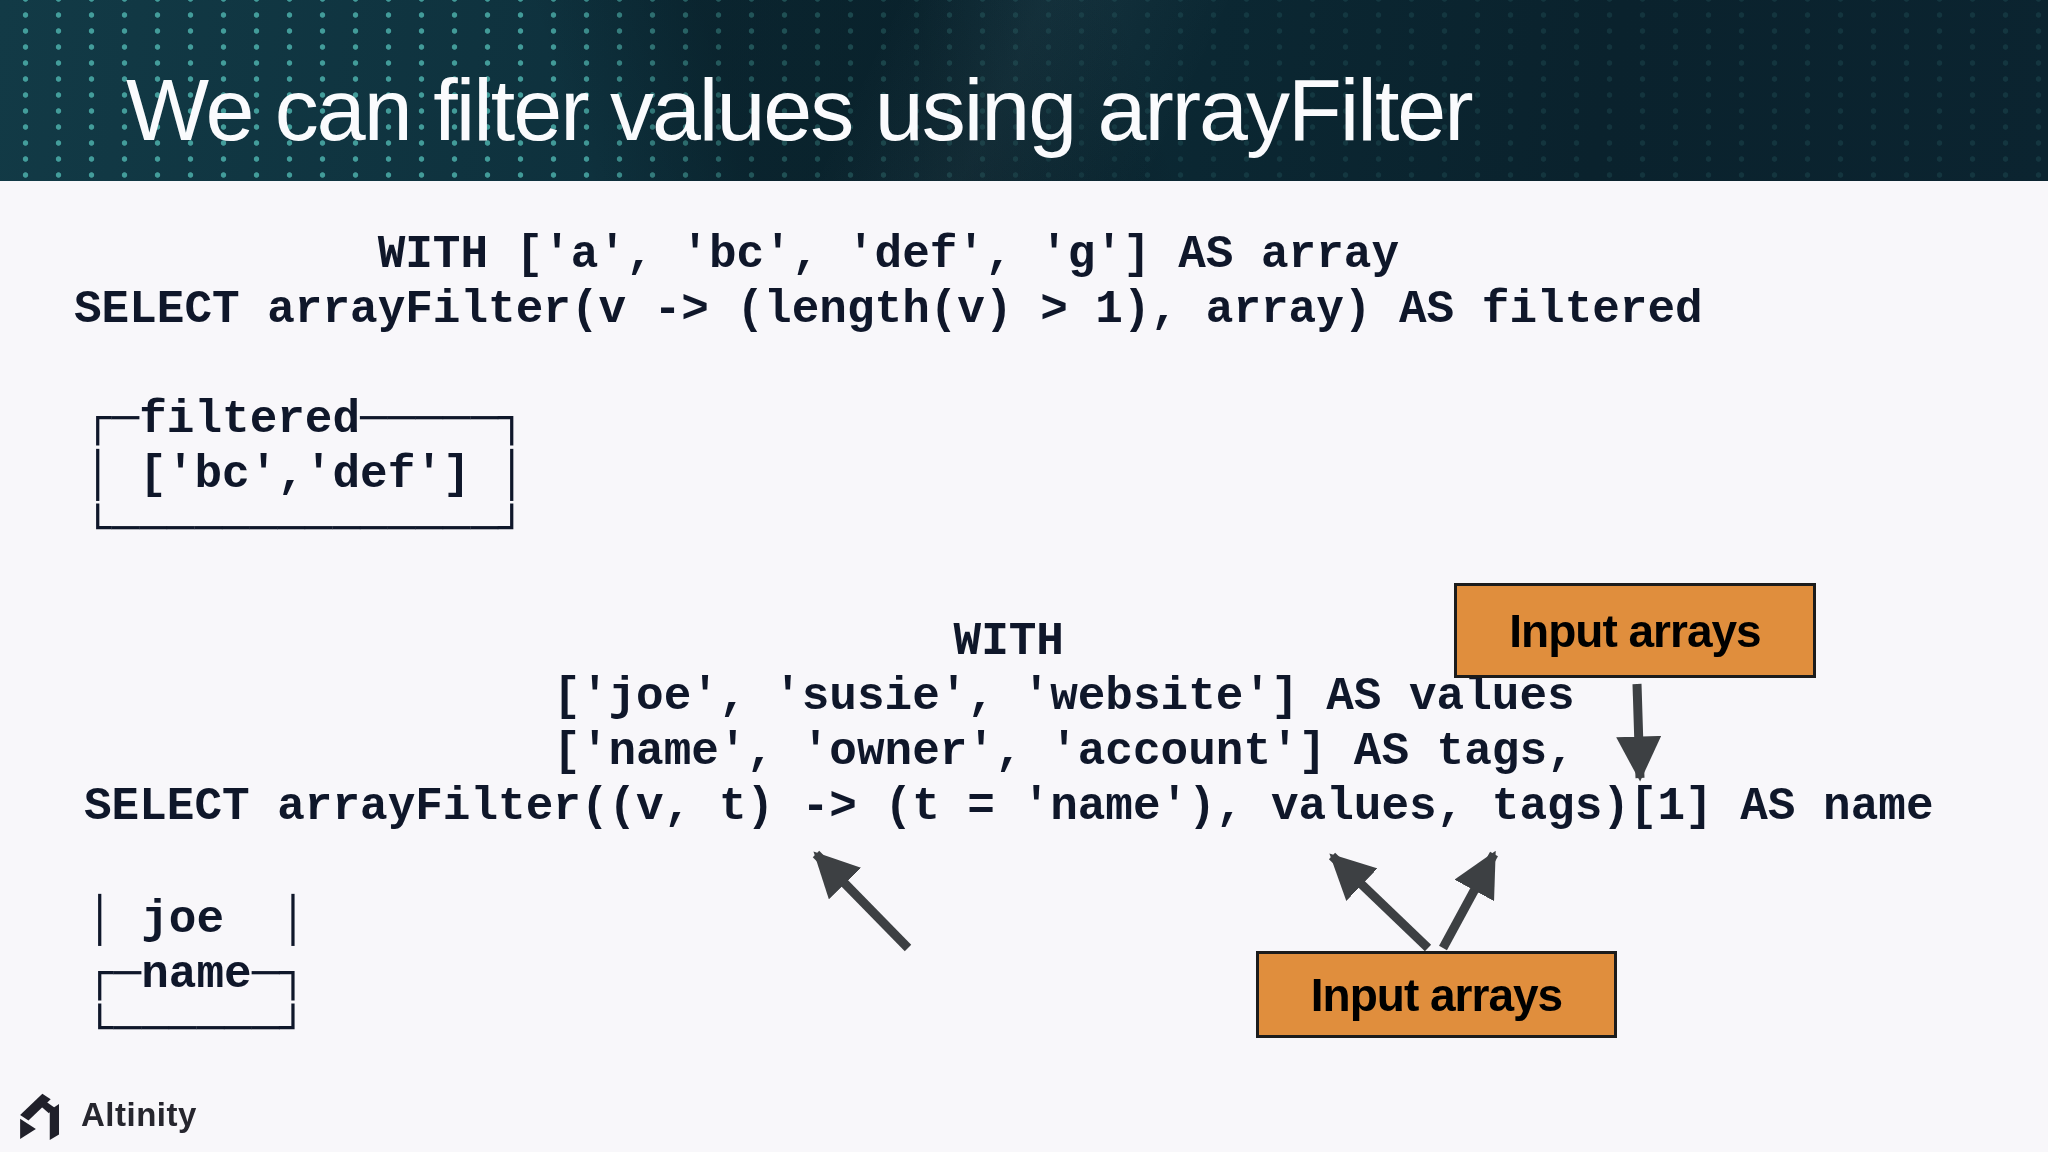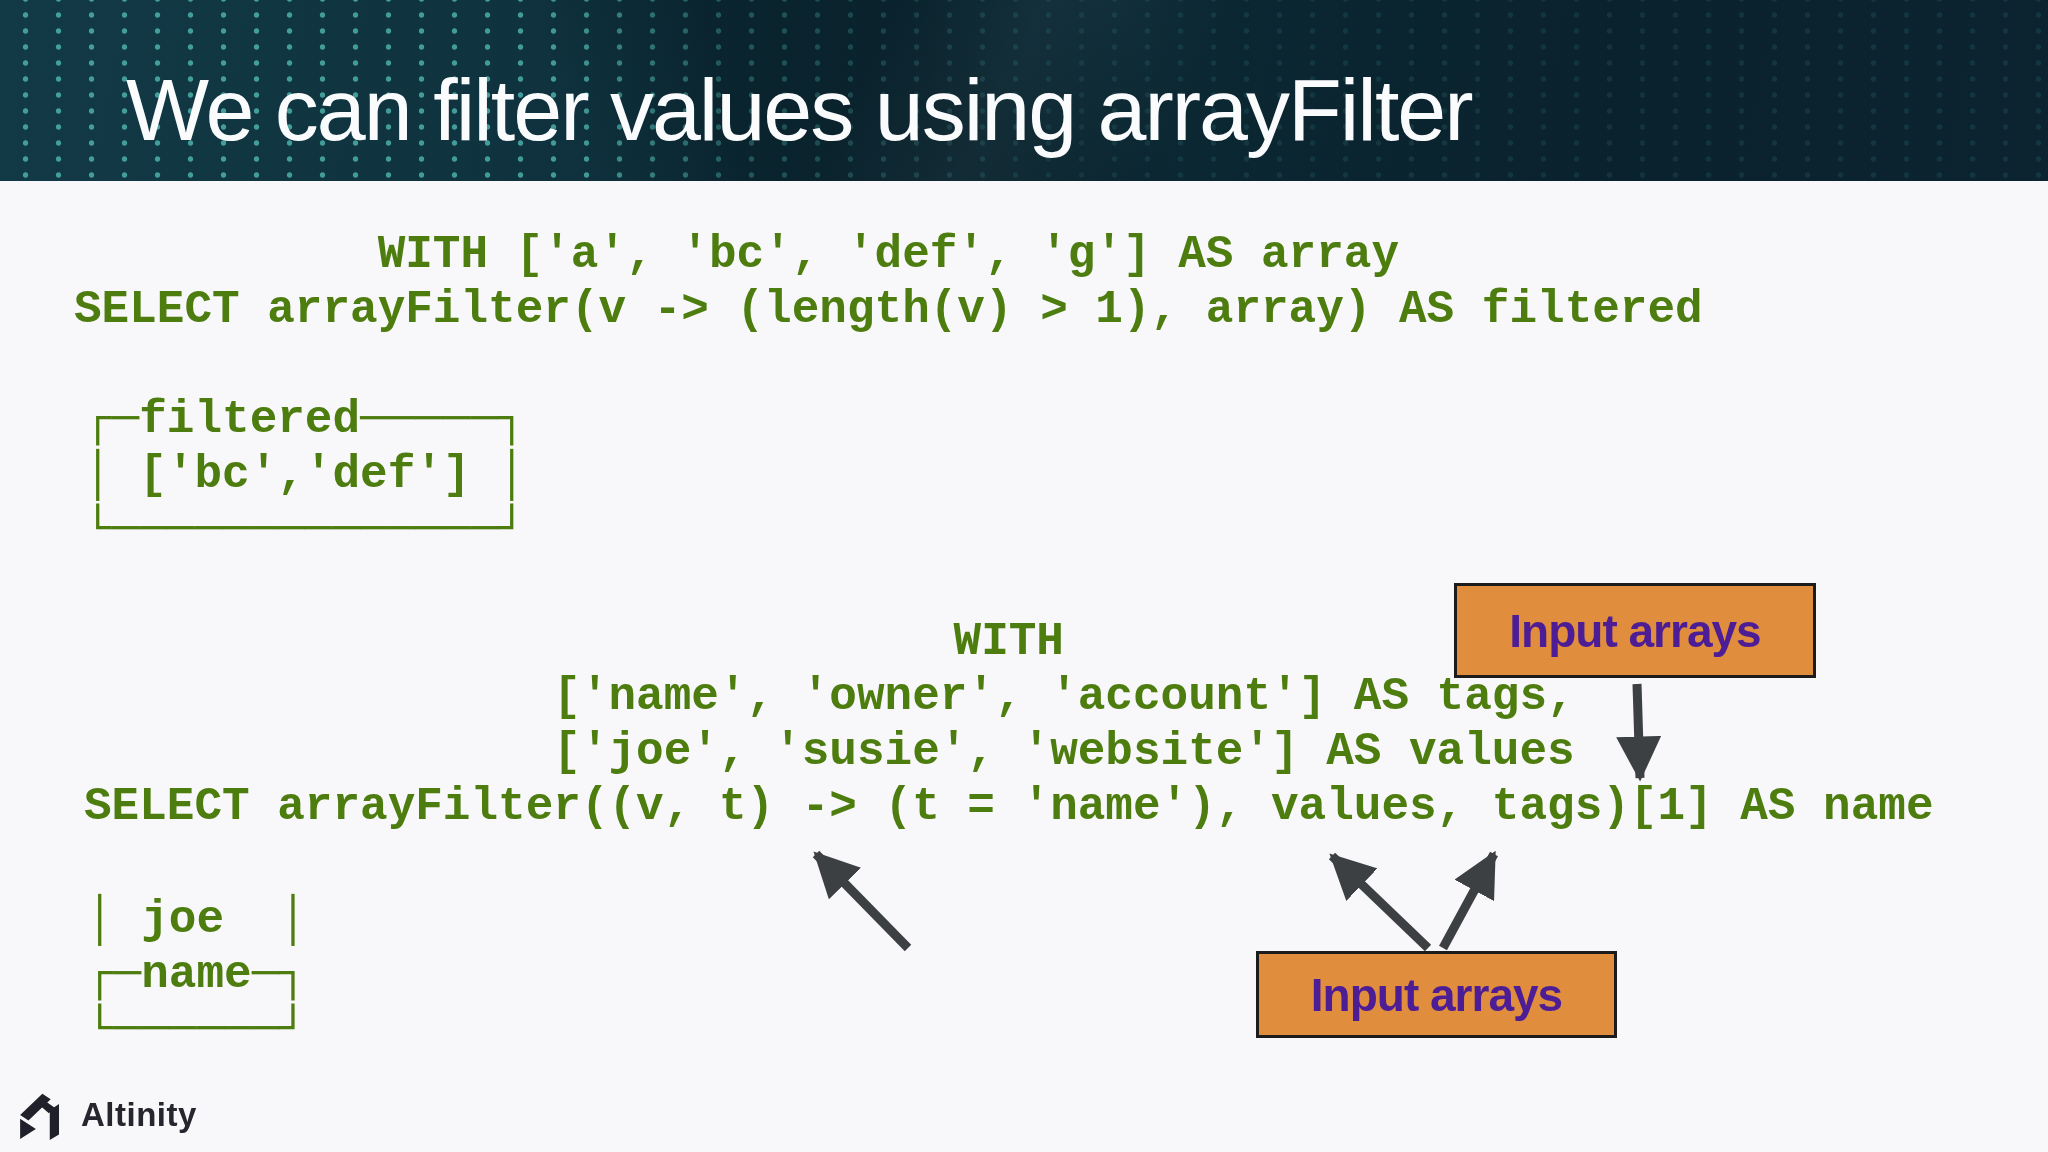--- a/index.html
+++ b/index.html
@@ -33,36 +33,36 @@
   }
   .title{
     position:absolute;left:126px;top:66px;margin:0;
     font-size:88px;line-height:88px;font-weight:400;letter-spacing:-2px;color:#fafbfd;white-space:nowrap;
   }
 
   
   .code{
     position:absolute;
     font-family:"Liberation Mono","DejaVu Sans Mono",monospace;
-    font-weight:700;font-size:46px;line-height:55px;color:#4d7c0f;
+    font-weight:700;font-size:46px;line-height:55px;color:#0f172a;
   }
   .code-line{white-space:pre;}
   #code1{left:74px;top:228px;}
   #result1{left:84px;top:393px;}
   #code2{left:84px;top:615px;}
   #result2{left:86px;top:893px;}
 
   
   .arrows{position:absolute;left:0;top:0;width:2048px;height:1152px;pointer-events:none;}
 
   
   .tag{
     position:absolute;display:flex;align-items:center;justify-content:center;
     background:#E08E3D;border:3px solid #1c1c1c;box-sizing:border-box;
-    color:#4c1d95;font-weight:700;font-size:46px;letter-spacing:-1px;white-space:nowrap;
+    color:#000000;font-weight:700;font-size:46px;letter-spacing:-1px;white-space:nowrap;
   }
   #tag-top{left:1454px;top:583px;width:362px;height:95px;}
   #tag-lambda{left:763px;top:951px;width:252px;height:87px;}
   #tag-bottom{left:1256px;top:951px;width:361px;height:87px;}
 
   
   .brand{position:absolute;left:17px;top:1090px;display:flex;align-items:center;gap:17px;}
   .brand-mark{width:47px;height:50px;}
   .brand-text{font-size:33px;font-weight:700;color:#26262e;letter-spacing:.5px;}
 </style>
@@ -99,22 +99,22 @@
   </div>
 
   <div id="result1" class="code">
     <div class="code-line">┌─filtered─────┐</div>
     <div class="code-line">│ ['bc','def'] │</div>
     <div class="code-line">└──────────────┘</div>
   </div>
 
   <div id="code2" class="code">
     <div class="code-line">WITH</div>
+    <div class="code-line">    ['joe', 'susie', 'website'] AS values</div>
     <div class="code-line">    ['name', 'owner', 'account'] AS tags,</div>
-    <div class="code-line">    ['joe', 'susie', 'website'] AS values</div>
     <div class="code-line">SELECT arrayFilter((v, t) -&gt; (t = 'name'), values, tags)[1] AS name</div>
   </div>
 
   <div id="result2" class="code">
     <div class="code-line">│ joe  │</div>
     <div class="code-line">┌─name─┐</div>
     <div class="code-line">└──────┘</div>
   </div>
 
   <div id="tag-top" class="tag">Input arrays</div>

